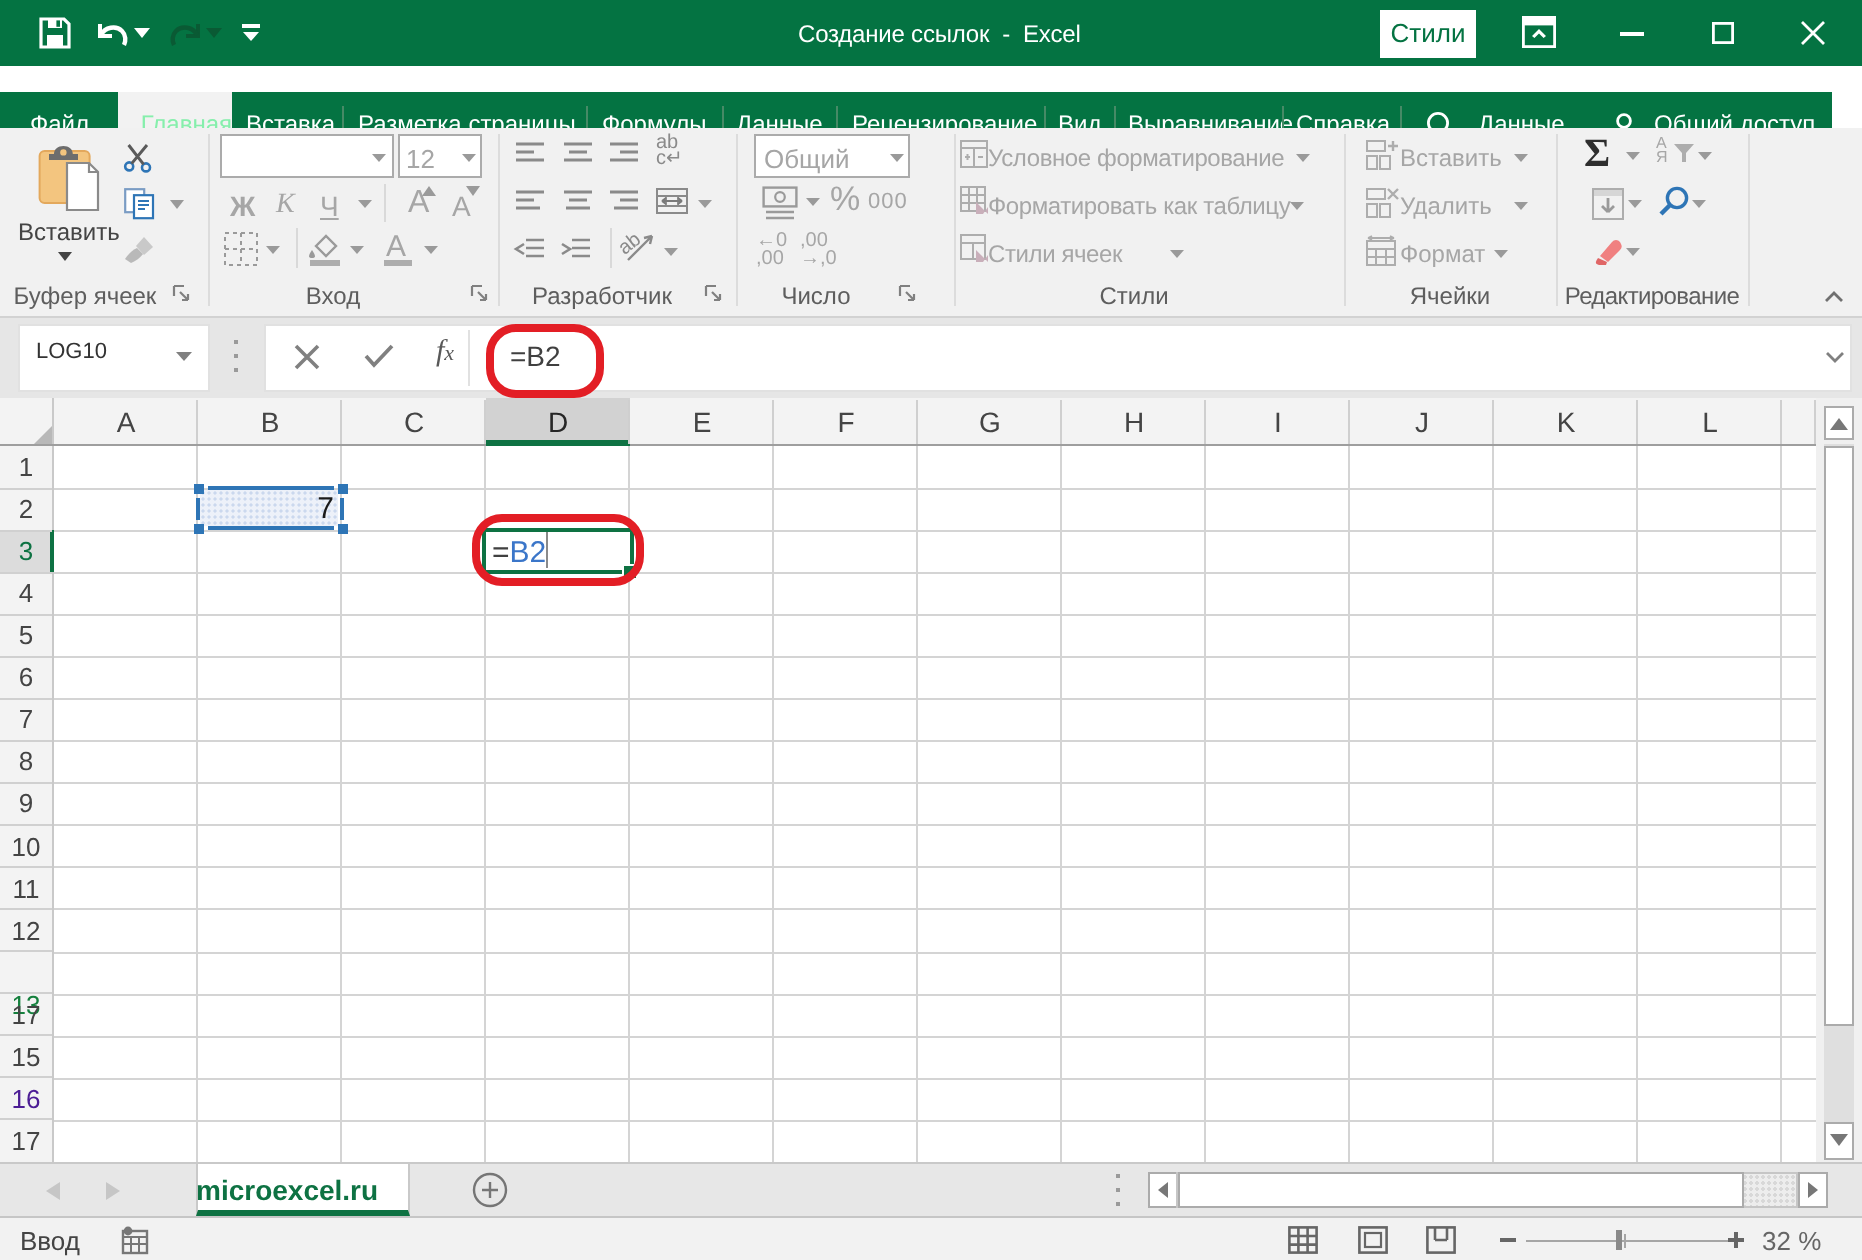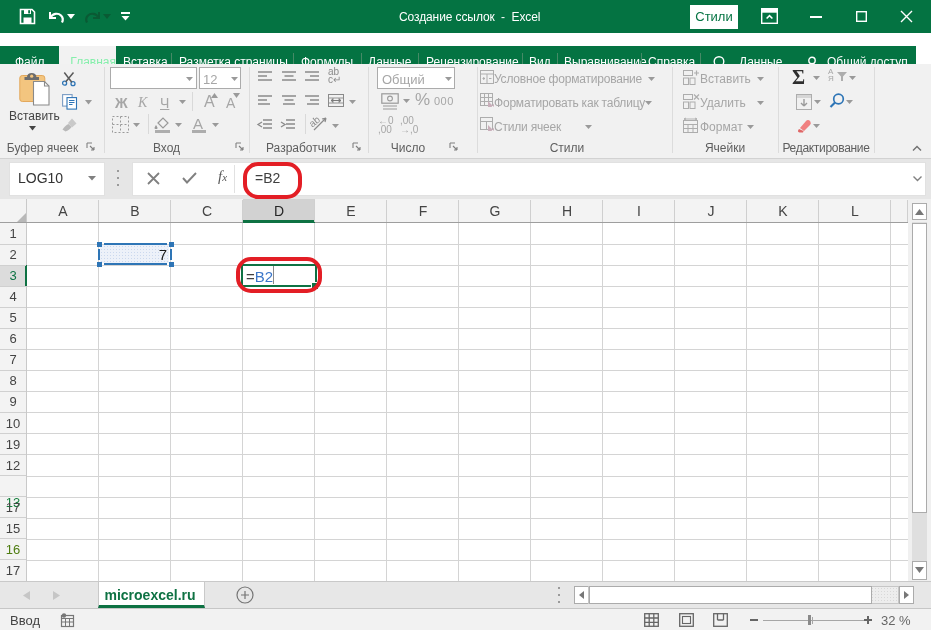--- a/index.html
+++ b/index.html
@@ -355,21 +355,21 @@
       </svg>
   <svg class="dl" style="left:353px;top:79px" width="8" height="8" viewBox="0 0 8 8">
         <path d="M0 0 V5 M0 0 H5 M3 3 L7 7 M7 7 V4 M7 7 H4" stroke="#808080" stroke-width="1.1" fill="none"></path>
       </svg>
   <svg class="dl" style="left:450px;top:79px" width="8" height="8" viewBox="0 0 8 8">
         <path d="M0 0 V5 M0 0 H5 M3 3 L7 7 M7 7 V4 M7 7 H4" stroke="#808080" stroke-width="1.1" fill="none"></path>
       </svg>
 </div>
 <div id="fbar" class="ab">
   <div class="ab" style="left:9px;top:3px;width:96px;height:34px;background:#fff;border:1px solid #E1E1E1;box-sizing:border-box"></div>
-  <div class="tx" style="left:18px;top:11px;font-size:14px;color:#333">LOG10</div>
+  <div class="tx" style="left:18px;top:11px;font-size:11px;color:#333">LOG10</div>
   <svg style="left:88px;top:17px" width="8" height="5" viewBox="0 0 8 5">
         <path d="M0 0 H8 L4 4.5 Z" fill="#808080"></path>
       </svg>
   <div class="ab" style="left:117px;top:11px;width:2px;height:17px;background:repeating-linear-gradient(to bottom,#9a9a9a 0 2px,transparent 2px 7px)"></div>
   <div class="ab" style="left:132px;top:3px;width:794px;height:34px;background:#fff;border:1px solid #E1E1E1;box-sizing:border-box"></div>
   <svg style="left:147px;top:13px" width="13" height="13" viewBox="0 0 13 13">
         <path d="M1 1 L12 12 M12 1 L1 12" stroke="#808080" stroke-width="1.8"></path>
       </svg>
   <svg style="left:182px;top:13px" width="15" height="12" viewBox="0 0 15 12">
         <path d="M1 6 L5 10.5 L14 1" fill="none" stroke="#808080" stroke-width="1.9"></path>
@@ -444,26 +444,26 @@
         <div class="rowh" style="top:24px;height:21.058823529411764px;line-height:21.058823529411764px;color:#444">1</div>
         <div class="rowh" style="top:45.05882352941177px;height:21.058823529411764px;line-height:21.058823529411764px;color:#444">2</div>
         <div class="rowh" style="top:66.11764705882354px;height:21.058823529411764px;line-height:21.058823529411764px;color:#0E7243">3</div>
         <div class="rowh" style="top:87.17647058823529px;height:21.058823529411764px;line-height:21.058823529411764px;color:#444">4</div>
         <div class="rowh" style="top:108.23529411764706px;height:21.058823529411764px;line-height:21.058823529411764px;color:#444">5</div>
         <div class="rowh" style="top:129.29411764705884px;height:21.058823529411764px;line-height:21.058823529411764px;color:#444">6</div>
         <div class="rowh" style="top:150.35294117647058px;height:21.058823529411764px;line-height:21.058823529411764px;color:#444">7</div>
         <div class="rowh" style="top:171.41176470588235px;height:21.058823529411764px;line-height:21.058823529411764px;color:#444">8</div>
         <div class="rowh" style="top:192.47058823529412px;height:21.058823529411764px;line-height:21.058823529411764px;color:#444">9</div>
         <div class="rowh" style="top:213.52941176470588px;height:21.058823529411764px;line-height:21.058823529411764px;color:#444">10</div>
-        <div class="rowh" style="top:234.58823529411765px;height:21.058823529411764px;line-height:21.058823529411764px;color:#444">19</div>
+        <div class="rowh" style="top:234.58823529411765px;height:21.058823529411764px;line-height:21.058823529411764px;color:#444">11</div>
         <div class="rowh" style="top:255.64705882352942px;height:21.058823529411764px;line-height:21.058823529411764px;color:#444">12</div>
         <div class="rowh" style="top:293px;height:21.058823529411764px;line-height:21.058823529411764px;color:#15803d">13</div>
         <div class="rowh" style="top:297.7647058823529px;height:21.058823529411764px;line-height:21.058823529411764px;color:#444">17</div>
         <div class="rowh" style="top:318.8235294117647px;height:21.058823529411764px;line-height:21.058823529411764px;color:#444">15</div>
-        <div class="rowh" style="top:339.88235294117646px;height:21.058823529411764px;line-height:21.058823529411764px;color:#4d7c0f">16</div>
+        <div class="rowh" style="top:339.88235294117646px;height:21.058823529411764px;line-height:21.058823529411764px;color:#4c1d95">16</div>
         <div class="rowh" style="top:360.94117647058823px;height:21.058823529411764px;line-height:21.058823529411764px;color:#444">17</div>
         <div class="ab" style="left:0;top:44.55882352941177px;width:26px;height:1px;background:#D0D0D0"></div>
         <div class="ab" style="left:0;top:65.61764705882354px;width:26px;height:1px;background:#D0D0D0"></div>
         <div class="ab" style="left:0;top:86.67647058823529px;width:26px;height:1px;background:#D0D0D0"></div>
         <div class="ab" style="left:0;top:107.73529411764706px;width:26px;height:1px;background:#D0D0D0"></div>
         <div class="ab" style="left:0;top:128.79411764705884px;width:26px;height:1px;background:#D0D0D0"></div>
         <div class="ab" style="left:0;top:149.85294117647058px;width:26px;height:1px;background:#D0D0D0"></div>
         <div class="ab" style="left:0;top:170.91176470588235px;width:26px;height:1px;background:#D0D0D0"></div>
         <div class="ab" style="left:0;top:191.97058823529412px;width:26px;height:1px;background:#D0D0D0"></div>
         <div class="ab" style="left:0;top:213.02941176470588px;width:26px;height:1px;background:#D0D0D0"></div>
@@ -519,21 +519,21 @@
       </svg>
 </div>
 <div id="tabbar" class="ab">
   <svg style="left:23px;top:9px" width="7" height="9" viewBox="0 0 7 9">
         <path d="M7 0 L0 4.5 L7 9 Z" fill="#C6C6C6"></path>
       </svg>
   <svg style="left:53px;top:9px" width="7" height="9" viewBox="0 0 7 9">
         <path d="M0 0 L7 4.5 L0 9 Z" fill="#C6C6C6"></path>
       </svg>
   <div class="ab" style="left:98px;top:0;width:107px;height:26px;background:#fff;border-bottom:3px solid #0E7243;box-sizing:border-box;border-left:1px solid #C9C9C9;border-right:1px solid #C9C9C9"></div>
-  <div class="tx" style="left:98px;top:5px;width:104px;text-align:center;font-size:14px;font-weight:bold;color:#0E7243">microexcel.ru</div>
+  <div class="tx" style="left:98px;top:5px;width:104px;text-align:left;font-size:14px;font-weight:bold;color:#0E7243">microexcel.ru</div>
   <svg style="left:236px;top:4px" width="18" height="18" viewBox="0 0 18 18">
     <circle cx="9" cy="9" r="8" fill="none" stroke="#757575" stroke-width="1.2"></circle>
     <path d="M9 5 V13 M5 9 H13" stroke="#757575" stroke-width="1.2"></path>
   </svg>
   <div class="ab" style="left:558px;top:5px;width:2px;height:16px;background:repeating-linear-gradient(to bottom,#9a9a9a 0 2px,transparent 2px 7px)"></div>
   <div class="ab" style="left:574px;top:4px;width:15px;height:18px;background:#fff;border:1px solid #ABABAB;box-sizing:border-box"></div>
   <svg style="left:579px;top:9px" width="5" height="8" viewBox="0 0 5 8">
         <path d="M5 0 L0 4 L5 8 Z" fill="#777"></path>
       </svg>
   <div class="ab" style="left:588px;top:4px;width:311px;height:18px;background-color:#EDEDED;background-image:radial-gradient(#D8D8D8 0.8px,transparent 1px);background-size:3px 3px;border:1px solid #C6C6C6;box-sizing:border-box"></div>

